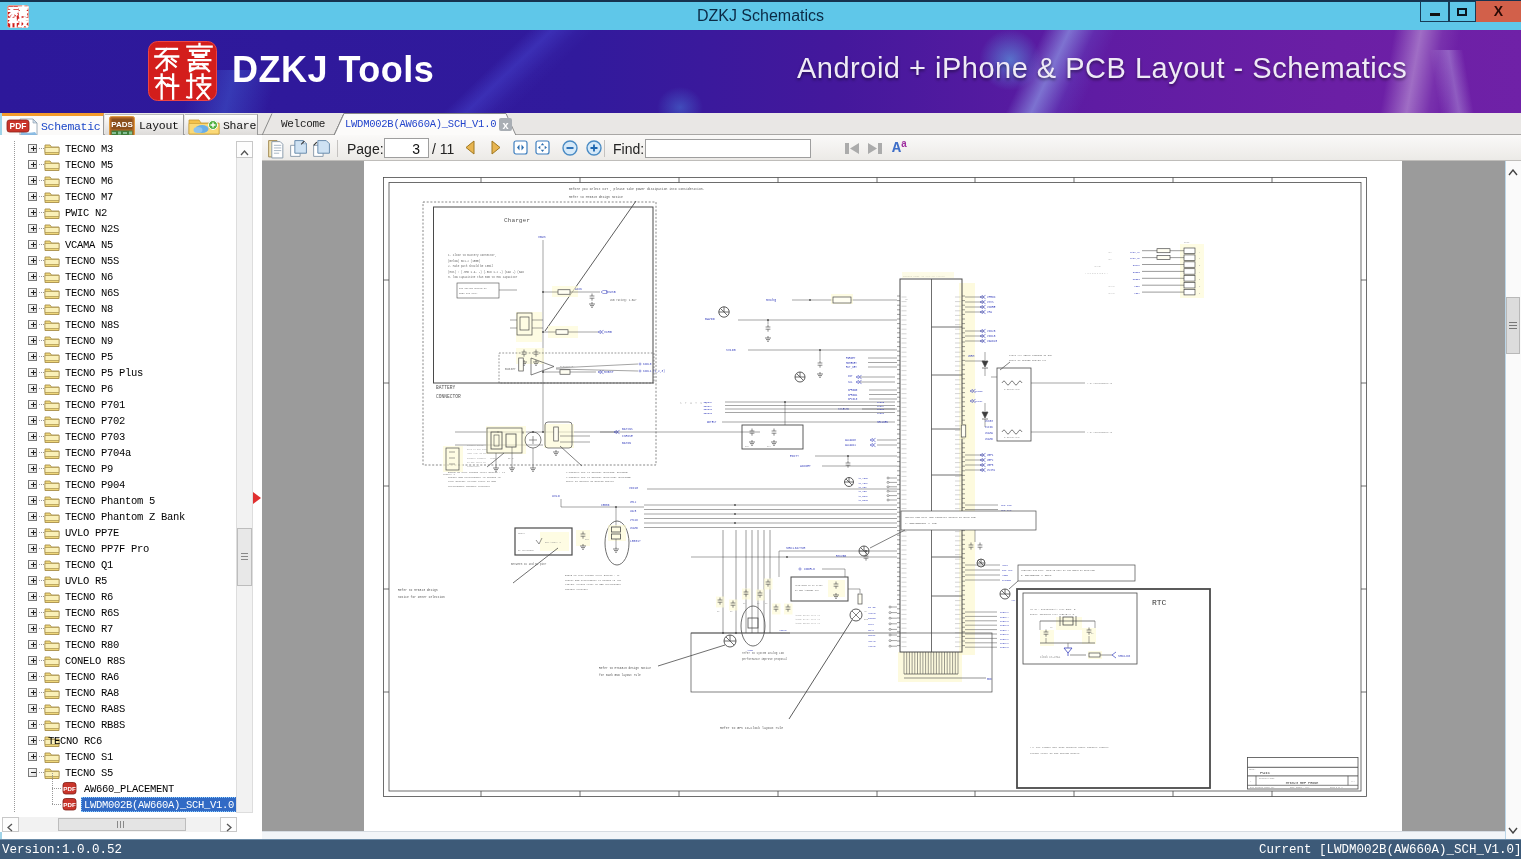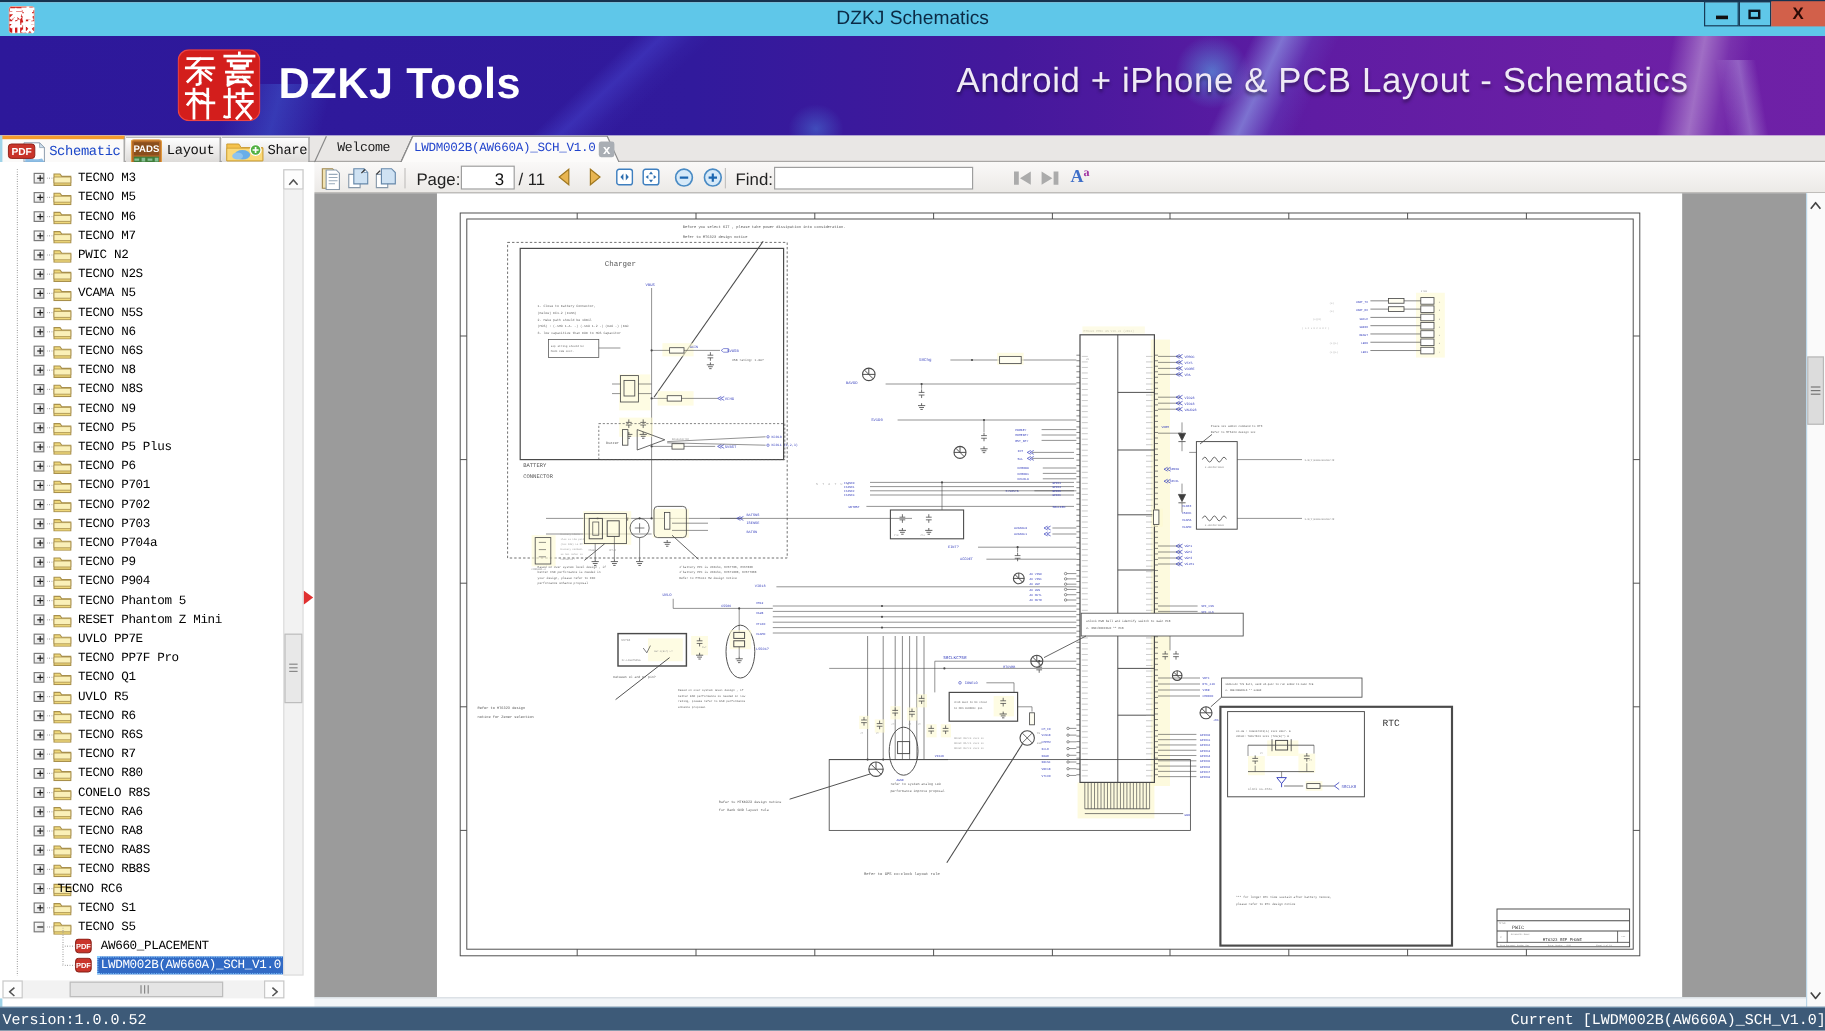--- a/index.html
+++ b/index.html
@@ -401,21 +401,21 @@
 
 <div style="position:absolute;left:0;top:374px;width:236px;height:16px">
 <div style="position:absolute;left:28px;top:3px;width:9px;height:9px;border:1px solid #7a7a7a;background:linear-gradient(135deg,#fff,#dcdcdc)"></div>
 <div style="position:absolute;left:31px;top:7px;width:5px;height:1px;background:#222"></div>
       <div style="position:absolute;left:33px;top:5px;width:1px;height:5px;background:#222"></div>
 <div style="position:absolute;left:39px;top:7px;width:5px;height:1px;background-image:linear-gradient(90deg,#999 1px,transparent 1px);background-size:2px 1px"></div>
 <svg style="position:absolute;left:44px;top:2px" width="16" height="12" viewBox="0 0 16 12">
         <path d="M1 2h5l1.5 2H15v7.5H1z" fill="#EFD87B" stroke="#A8904C" stroke-width="0.9"></path>
         <path d="M1 4.5h14v5H1z" fill="#FAF0B8" stroke="#A8904C" stroke-width="0.7"></path>
       </svg>
-<div style="position:absolute;left:65px;top:2px;font:10.5px 'Liberation Mono',monospace;letter-spacing:-0.3px;color:#000;white-space:pre">RESET Phantom Z Mini</div>
+<div style="position:absolute;left:65px;top:2px;font:10.5px 'Liberation Mono',monospace;letter-spacing:-0.3px;color:#000;white-space:pre">TECNO Phantom Z Bank</div>
 </div>
 
 <div style="position:absolute;left:0;top:390px;width:236px;height:16px">
 <div style="position:absolute;left:28px;top:3px;width:9px;height:9px;border:1px solid #7a7a7a;background:linear-gradient(135deg,#fff,#dcdcdc)"></div>
 <div style="position:absolute;left:31px;top:7px;width:5px;height:1px;background:#222"></div>
       <div style="position:absolute;left:33px;top:5px;width:1px;height:5px;background:#222"></div>
 <div style="position:absolute;left:39px;top:7px;width:5px;height:1px;background-image:linear-gradient(90deg,#999 1px,transparent 1px);background-size:2px 1px"></div>
 <svg style="position:absolute;left:44px;top:2px" width="16" height="12" viewBox="0 0 16 12">
         <path d="M1 2h5l1.5 2H15v7.5H1z" fill="#EFD87B" stroke="#A8904C" stroke-width="0.9"></path>
         <path d="M1 4.5h14v5H1z" fill="#FAF0B8" stroke="#A8904C" stroke-width="0.7"></path>
@@ -698,21 +698,21 @@
 <div class="abs" style="left:613px;top:141px;font-size:14px;color:#222">Find:</div>
 
 <div class="abs" style="left:645px;top:139px;width:166px;height:19px;background:#fff;border:1px solid #9E9E9E"></div>
 
 <svg width="18" height="15" viewBox="0 0 18 15" style="position:absolute;left:843px;top:141px">
     <path d="M2 2h4v11H2zM16 2L7 7.5L16 13z" fill="#ABABAB"></path>
   </svg>
 <svg width="18" height="15" viewBox="0 0 18 15" style="position:absolute;left:866px;top:141px">
     <path d="M2 2l9 5.5L2 13zM12 2h4v11h-4z" fill="#ABABAB"></path>
   </svg>
-<div style="position:absolute;left:892px;top:139px;font-family:Liberation Serif, serif"><span style="font-size:15px;color:#3E6EC8;font-weight:bold">A</span><span style="font-size:10px;color:#A030A0;font-weight:bold;position:relative;top:-5px">a</span></div>
+<div style="position:absolute;left:892px;top:139px;font-family:Liberation Mono, monospace"><span style="font-size:15px;color:#3E6EC8;font-weight:bold">A</span><span style="font-size:10px;color:#A030A0;font-weight:bold;position:relative;top:-5px">a</span></div>
 
 <div class="abs" style="left:262px;top:161px;width:1243px;height:670px;background:#9B9B9B"></div>
 
 <svg style="position:absolute;left:364px;top:161px" width="1038" height="670" viewBox="364 161 1038 670" font-family="Liberation Mono, monospace">
 <rect x="364" y="161" width="1038" height="670" fill="#ffffff"></rect>
 
 <g stroke="#4a4a4a" stroke-width="0.8" fill="none">
 <rect x="383.5" y="177.5" width="983" height="619"></rect>
 <rect x="389" y="182.5" width="972" height="608.5"></rect>
 <path d="M481 177.5v5M481 791v5.5M580 177.5v5M580 791v5.5M679 177.5v5M679 791v5.5M778 177.5v5M778 791v5.5M877 177.5v5M877 791v5.5M975 177.5v5M975 791v5.5M1074 177.5v5M1074 791v5.5M1173 177.5v5M1173 791v5.5M1272 177.5v5M1272 791v5.5M383.5 280h5.5M1361 280h5.5M383.5 383h5.5M1361 383h5.5M383.5 486h5.5M1361 486h5.5M383.5 589h5.5M1361 589h5.5M383.5 692h5.5M1361 692h5.5"></path>

